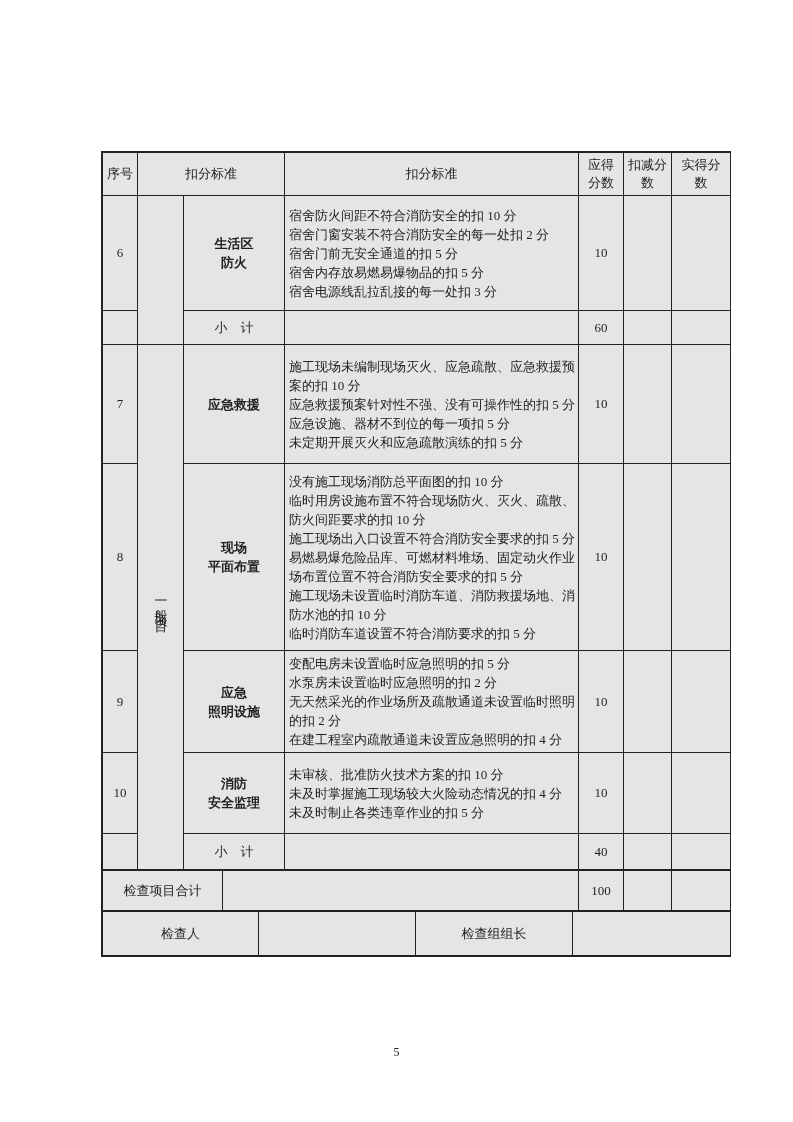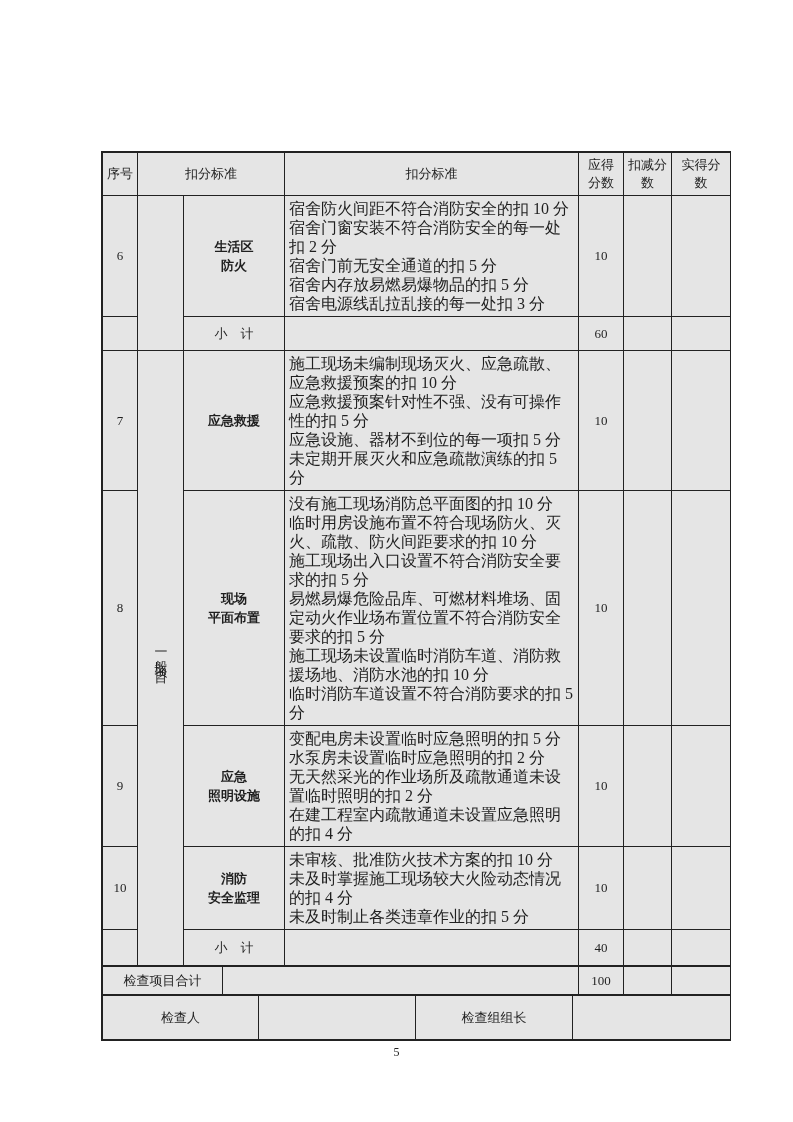--- a/index.html
+++ b/index.html
@@ -21,35 +21,35 @@
   td{
     border:1px solid #222;
     font-size:13px;
     text-align:center; vertical-align:middle;
     padding:2px 3px;
     overflow:hidden;
   }
   .pre{ white-space:pre-line;margin-left:21px; }
   td.std{
     text-align:left;
-    font-size:16px;
+    font-size:13px;
     line-height:19px;
     padding:3px 3px 3px 4px;
   }
   td.item{ line-height:19px;font-weight:bold; }
   .vert{
     writing-mode:vertical-lr;
     text-orientation:upright;
     letter-spacing:6px;
     font-size:13px;
     display:inline-block;
   }
   tr.h43{height:43px;} tr.h115{height:115px;} tr.h34{height:34px;}
   tr.h119{height:119px;} tr.h187{height:187px;} tr.h96{height:96px;}
-  tr.h81{height:81px;} tr.h36{height:36px;} tr.h38{height:28px;}
+  tr.h81{height:81px;} tr.h36{height:36px;} tr.h38{height:40px;}
   tr.h44{height:44px;}
   .page-number{
     position:absolute; top:1045px; left:0;
     width:793px; text-align:center;
     font-size:12px; color:#1f1f1f;
   }
 </style>
 </head>
 <body>
 

